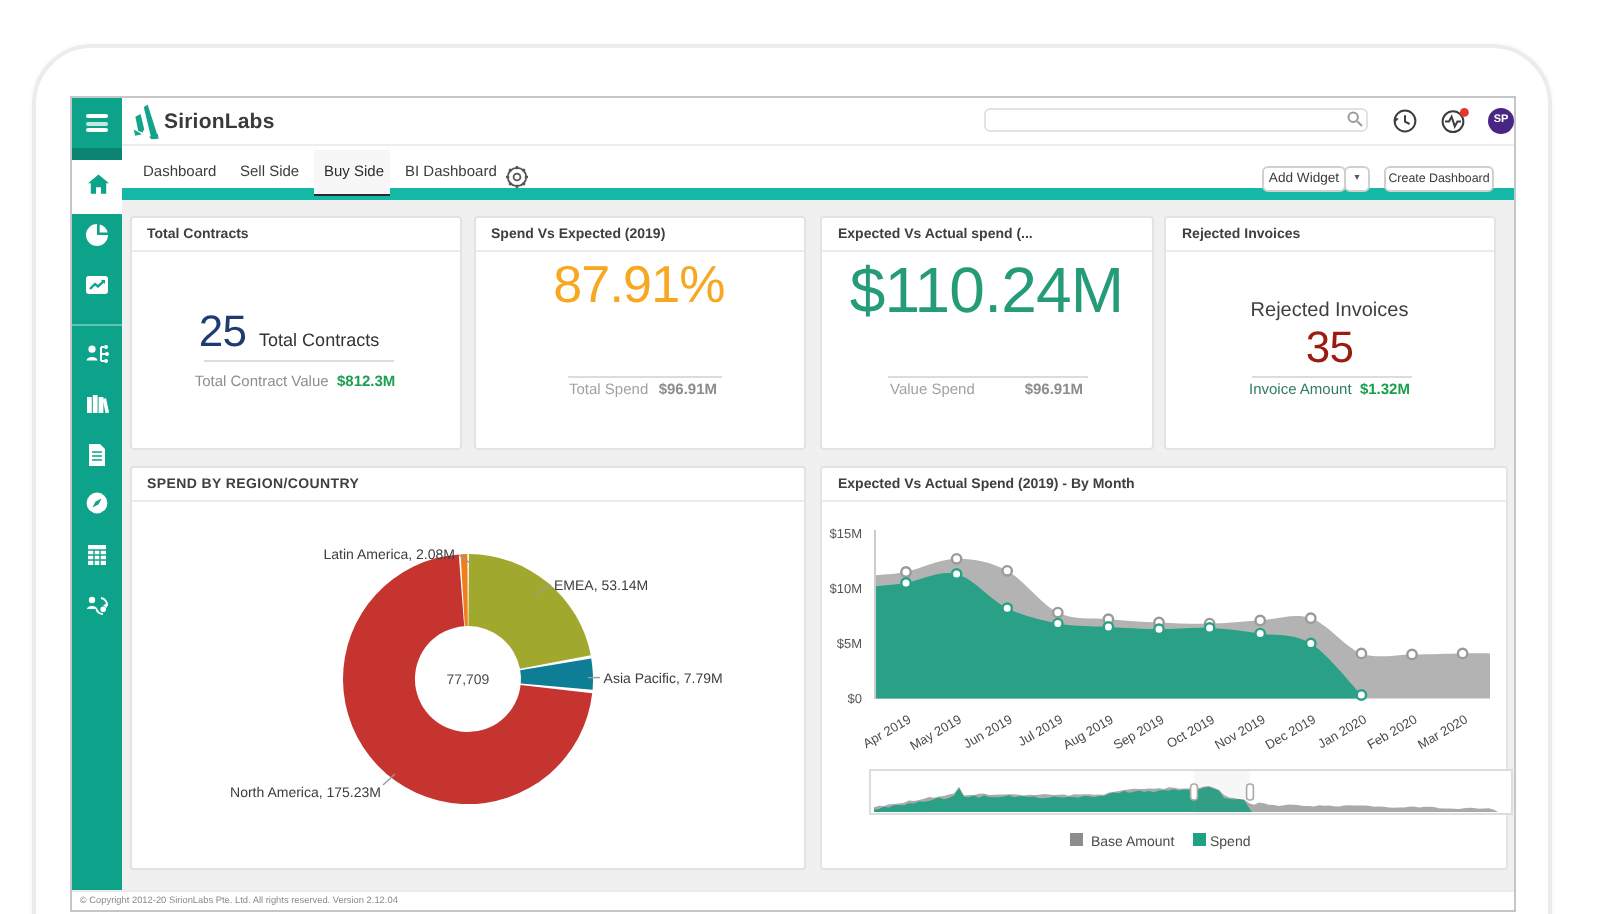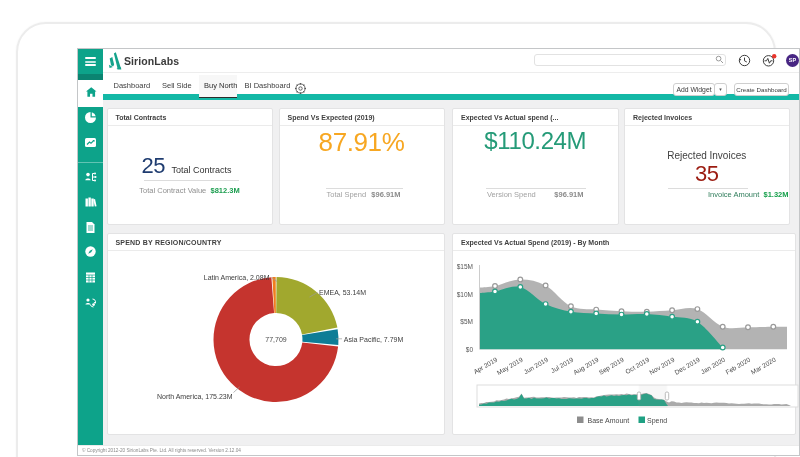--- a/index.html
+++ b/index.html
@@ -2,21 +2,21 @@
 <html><head>
 <meta charset="utf-8">
 <style>
 * { margin:0; padding:0; box-sizing:border-box; }
 html,body { width:800px; height:457px; background:#fff; overflow:hidden;
   font-family:"Liberation Sans", sans-serif; }
 #stage { position:absolute; left:0; top:0; width:800px; height:457px; background:#fff; }
 .abs { position:absolute; }
 #frame { left:16px; top:22px; width:760px; height:480px; border:2px solid #ececec;
   border-radius:30px; box-shadow:0 0 2px rgba(0,0,0,0.05); }
-#dash { left:35px; top:48px; width:723px; height:408px; border:1px solid #c4c6c8; background:#fff;margin-left:42px; }
+#dash { left:35px; top:48px; width:723px; height:408px; border:1px solid #c4c6c8; background:#fff; }
 
 #logobar { left:0; top:0; width:721px; height:24px; background:#fff; border-bottom:1px solid #ededed; }
 #hamb { left:0; top:0; width:25px; height:25px; background:#0da38a; }
 #hamb .l { position:absolute; left:7px; width:11px; height:2px; background:#fff; border-radius:1px; }
 #darkstrip { left:0; top:25px; width:25px; height:6px; background:#0b8471; }
 #homebox { left:0; top:31px; width:25px; height:27px; background:#fff; }
 #sidebar { left:0; top:58px; width:25px; height:338px; background:#0da38a; }
 .sicon { position:absolute; left:7px; width:11px; height:11px; }
 #logotxt { left:46px; top:5.5px; font-size:10.5px; font-weight:bold; color:#3a3a3a; letter-spacing:0.1px; }
 #search { left:456px; top:5px; width:192px; height:12px; border:1px solid #e2e2e2; border-radius:3px; background:#fff; }
@@ -139,21 +139,21 @@
         <path d="M10.8,4.6 L10.3,7 L8.6,5.6 Z" fill="#fff"></path>
         <path d="M8.5,10 A3.5,3.5 0 0 1 5.2,7.5" fill="none" stroke="#fff" stroke-width="1"></path>
         <circle cx="8.6" cy="7.6" r="1.4" fill="#fff"></circle>
       </svg>
     </div>
 
     <div class="abs" id="tabbar">
       <div class="tab" style="left:10.5px">Dashboard</div>
       <div class="tab" style="left:59px">Sell Side</div>
       <div class="abs" style="left:95.5px;top:2px;width:38px;height:22.5px;background:#f7f7f7;border-bottom:1.5px solid #2b2b2b;"></div>
-      <div class="tab" style="left:101px;color:#2e2e2e;">Buy North</div>
+      <div class="tab" style="left:101px;color:#2e2e2e;">Buy Side</div>
       <div class="tab" style="left:141.5px">BI Dashboard</div>
       <svg class="abs" style="left:191.5px;top:10px" width="11" height="11" viewBox="0 0 11 11">
         <circle cx="5.5" cy="5.5" r="4.6" fill="none" stroke="#555" stroke-width="0.9"></circle>
         <circle cx="5.5" cy="5.5" r="1.7" fill="none" stroke="#555" stroke-width="0.9"></circle>
         <g stroke="#555" stroke-width="1.2">
           <line x1="5.5" y1="0" x2="5.5" y2="1.6"></line>
             <line x1="5.5" y1="9.4" x2="5.5" y2="11"></line>
           <line x1="0" y1="5.5" x2="1.6" y2="5.5"></line>
             <line x1="9.4" y1="5.5" x2="11" y2="5.5"></line>
           <line x1="1.6" y1="1.6" x2="2.7" y2="2.7"></line>
@@ -186,34 +186,34 @@
           <div class="big" style="color:#f7a722;font-size:26px;">87.91%</div>
           <div class="hr" style="left:46px;top:61px;width:77px;"></div>
           <div class="foot1" style="left:47px;top:63px;color:#a2a2a2;">Total Spend</div>
           <div class="foot1" style="right:43px;top:63px;color:#8c8c8c;font-weight:bold;">$96.91M</div>
         </div>
       </div>
 
       <div class="card" style="left:349px;top:8px;width:166.5px;height:117px;">
         <div class="chead">Expected Vs Actual spend (...</div>
         <div class="cbody">
-          <div class="big" style="color:#259b78;font-size:24px;">$110.24M</div>
+          <div class="big" style="color:#259b78;font-size:32px;">$110.24M</div>
           <div class="hr" style="left:33px;top:61px;width:100px;"></div>
-          <div class="foot1" style="left:34px;top:63px;color:#a2a2a2;">Version Spend</div>
+          <div class="foot1" style="left:34px;top:63px;color:#a2a2a2;">Value Spend</div>
           <div class="foot1" style="right:34px;top:63px;color:#8c8c8c;font-weight:bold;">$96.91M</div>
         </div>
       </div>
 
       <div class="card" style="left:521px;top:8px;width:165.5px;height:117px;">
         <div class="chead">Rejected Invoices</div>
         <div class="cbody">
           <div class="sub" style="margin-top:22.5px;color:#3f3f3f;">Rejected Invoices</div>
           <div class="big" style="color:#9b1b10;">35</div>
           <div class="hr" style="left:43px;top:61px;width:80px;"></div>
-          <div class="foot1" style="left:0;right:0;top:63px;text-align:right;"><span style="color:#2f7d5b;">Invoice Amount</span>
+          <div class="foot1" style="left:0;right:0;top:63px;"><span style="color:#2f7d5b;">Invoice Amount</span>
             <span style="color:#17a04c;font-weight:bold;">&nbsp;$1.32M</span></div>
         </div>
       </div>
 
       <div class="card" style="left:3.5px;top:133px;width:338px;height:201.5px;">
         <div class="chead" style="letter-spacing:0.2px;">SPEND BY REGION/COUNTRY</div>
         <svg width="338" height="201" viewBox="0 0 338 201">
           <path d="M168.5,43.0 A62.5,62.5 0 0 1 229.4,93.6 L194.0,100.4 A26.5,26.5 0 0 0 168.2,79.0 Z" fill="#a1a82e"></path>
           <path d="M229.6,95.2 A62.5,62.5 0 0 1 230.3,110.9 L194.4,107.8 A26.5,26.5 0 0 0 194.1,101.1 Z" fill="#0e7d96"></path>
           <path d="M230.1,112.6 A62.5,62.5 0 1 1 163.4,43.2 L166.1,79.1 A26.5,26.5 0 1 0 194.3,108.5 Z" fill="#c5342e"></path>

